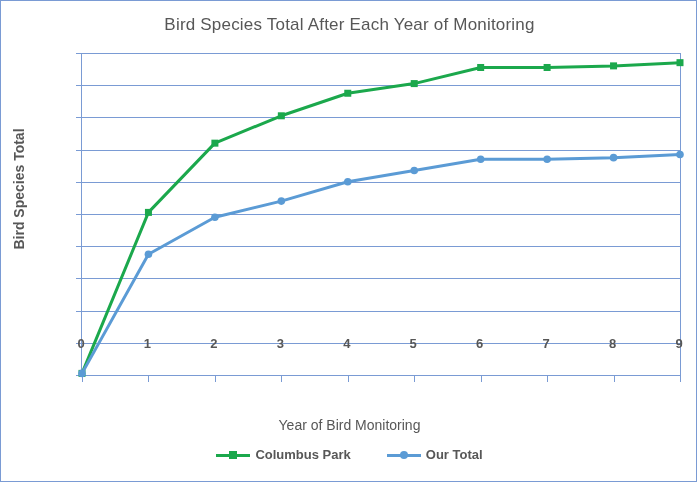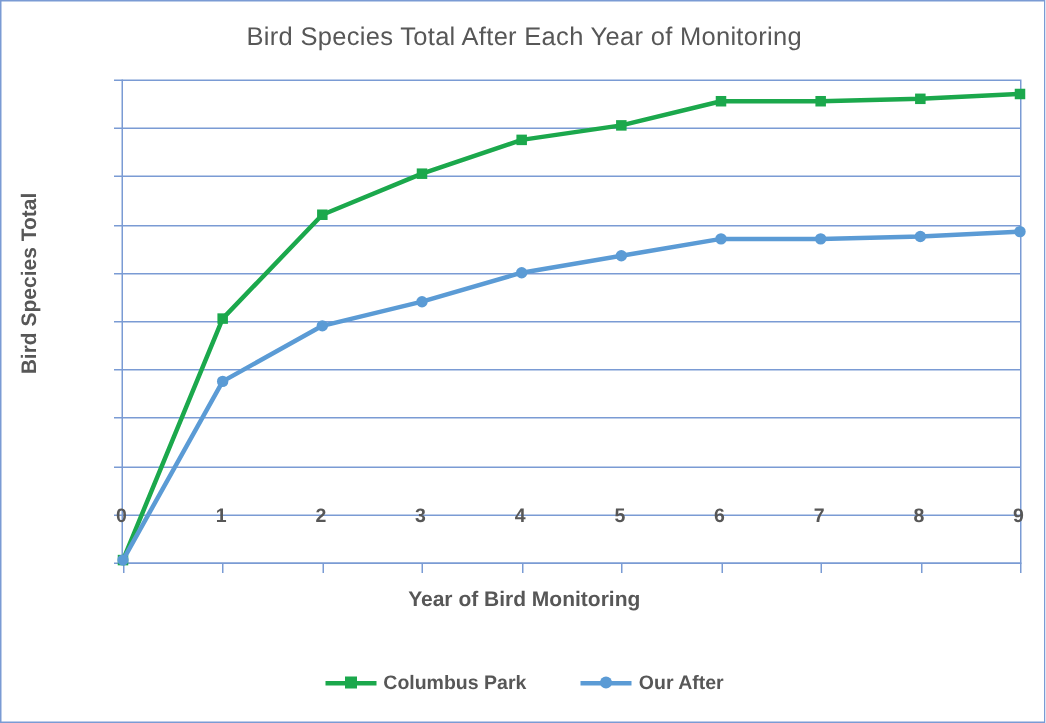--- a/index.html
+++ b/index.html
@@ -65,25 +65,25 @@
     width: 40px;
     margin-left: -20px;
     text-align: center;
     font-size: 13px;
     font-weight: bold;
     color: #575757;
   }
   #xaxis-title {
     position: absolute;
     left: 0;
-    top: 390px;
+    top: 416px;
     width: 697px;
     text-align: center;
     font-size: 14px;
-    font-weight: bold;
+    font-weight: normal;
     color: #575757;
   }
   #yaxis-title {
     position: absolute;
     left: -82px;
     top: 180px;
     width: 200px;
     text-align: center;
     font-size: 14px;
     font-weight: bold;
@@ -232,17 +232,17 @@
           <span class="lline" style="background: rgb(27, 168, 76);"></span>
           <span class="lmark" style="background: rgb(27, 168, 76);"></span>
         </span>
         <span class="legend-label">Columbus Park</span>
       </div>
       <div class="legend-entry">
         <span class="legend-swatch">
           <span class="lline" style="background: rgb(91, 155, 213);"></span>
           <span class="lmark" style="background: rgb(91, 155, 213); border-radius: 50%;"></span>
         </span>
-        <span class="legend-label">Our After</span>
+        <span class="legend-label">Our Total</span>
       </div>
     </div>
 
 </div>
 
 </body></html>

